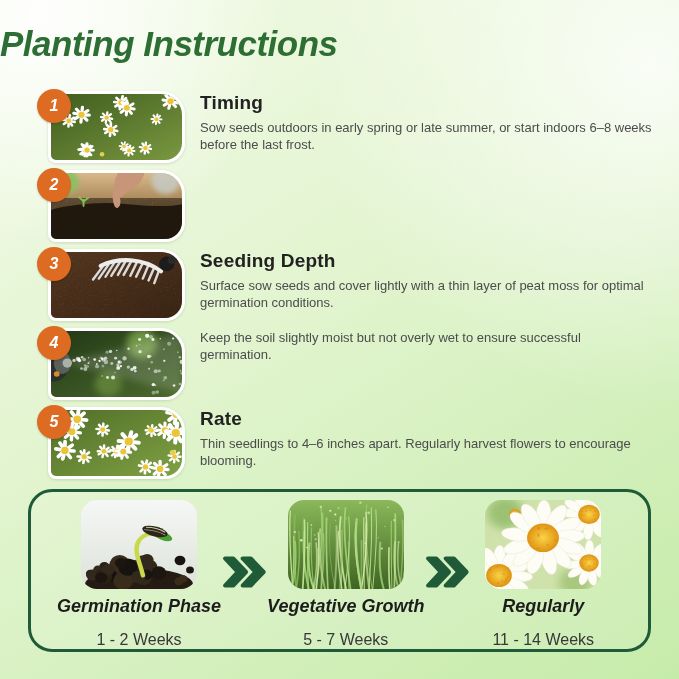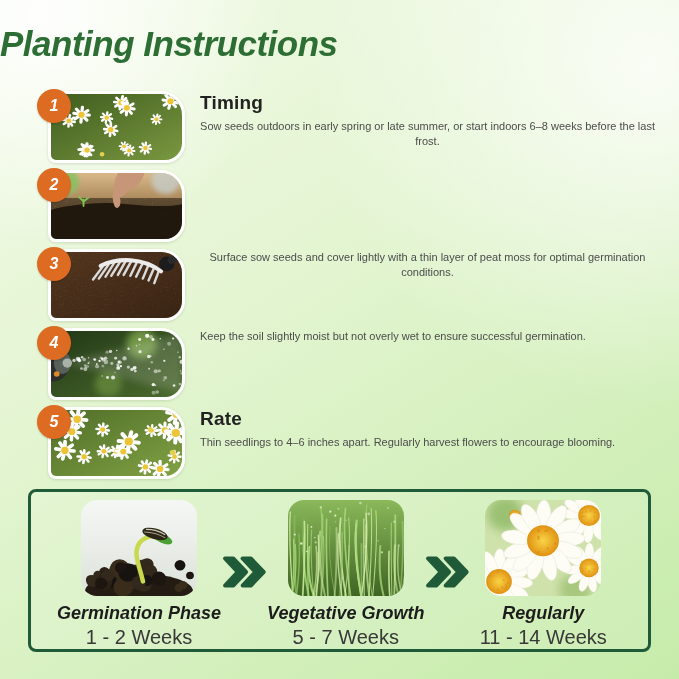--- a/index.html
+++ b/index.html
@@ -37,37 +37,37 @@
   }
   .photo {
     width: 137px; height: 72px; display: block;
     border: 3px solid #ffffff;
     border-radius: 8px 24px 20px 8px;
     overflow: hidden;
     box-shadow: 0 1px 3px rgba(60,90,40,0.18);
   }
   .step-text { margin-left: 15px; padding-top: 1px; }
   .step-title { font-size: 19px; font-weight: bold; color: #222222; margin-bottom: 5px; letter-spacing: 0.2px; }
-  .step-desc { font-size: 11px; color: #4c4c4c; line-height: 1.32; max-width: 455px; text-align: center; }
+  .step-desc { font-size: 13px; color: #4c4c4c; line-height: 1.32; max-width: 455px; }
   .timeline {
     margin: 10px 28px 0;
     height: 163px;
     border: 3px solid #1f5b38;
-    border-radius: 8px;
+    border-radius: 24px;
     background: rgba(255,255,255,0.10);
     display: flex; justify-content: center;
     padding: 8px 32px 0 26px;
   }
   .phase { width: 178px; display: flex; flex-direction: column; align-items: center; }
   .phase-photo {
     width: 116px; height: 99px; display: block;
     border-radius: 16px; overflow: hidden;
   }
   .phase-label { margin-top: 7px; font-size: 18px; font-weight: bold; font-style: italic; color: #1c1c1c; white-space: nowrap; }
-  .phase-duration { margin-top: 2px; font-size: 20px; color: #383838; }
+  .phase-duration { margin-top: 14px; font-size: 16px; color: #383838; }
   .arrow { margin-top: 52px; flex: none; }
   .arrow svg { display: block; }
 </style>
 </head>
 <body>
 
 <div class="page">
 
   <h1 class="title">Planting Instructions</h1>
 
@@ -317,20 +317,21 @@
             <line x1="102" y1="14" x2="96" y2="29"></line>
               <line x1="108" y1="17" x2="102" y2="31"></line>
             <line x1="113" y1="20" x2="108" y2="34"></line>
           </g>
           <path d="M52,15 C70,6 96,6 115,21" stroke="#ececec" stroke-width="4.5" fill="none" stroke-linecap="round"></path>
           <circle cx="121" cy="13" r="8" fill="#1c1c1c"></circle>
           <line x1="126" y1="9" x2="137" y2="3" stroke="#2a2a2a" stroke-width="8" stroke-linecap="round"></line>
         </svg>
       </div>
       <div class="step-text">
+        <div class="step-title">Seeding Depth</div>
         <p class="step-desc">Surface sow seeds and cover lightly with a thin layer of peat moss for optimal germination conditions.</p>
       </div>
     </div>
 
     <div class="step">
       <div class="photo-wrap">
         <div class="badge">4</div>
         <svg class="photo" viewBox="0 0 137 72" preserveAspectRatio="none">
           <defs>
             <linearGradient id="g4" x1="0" y1="0" x2="1" y2="1">

